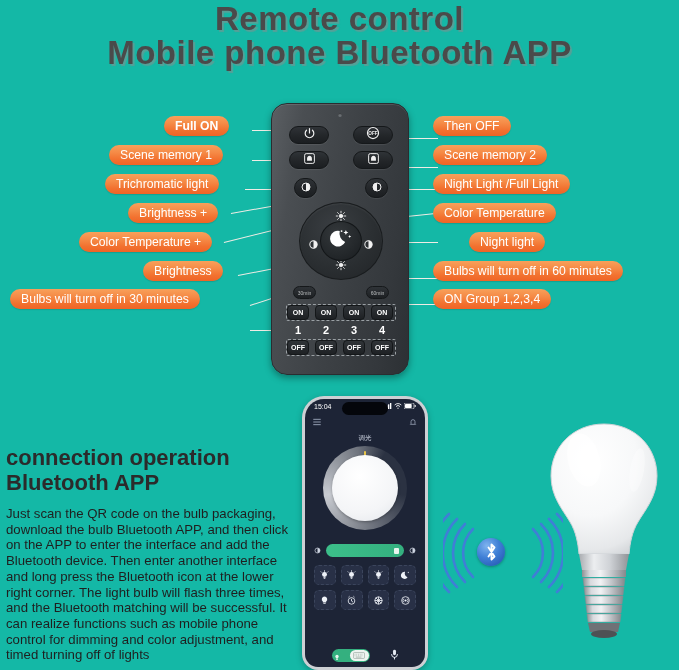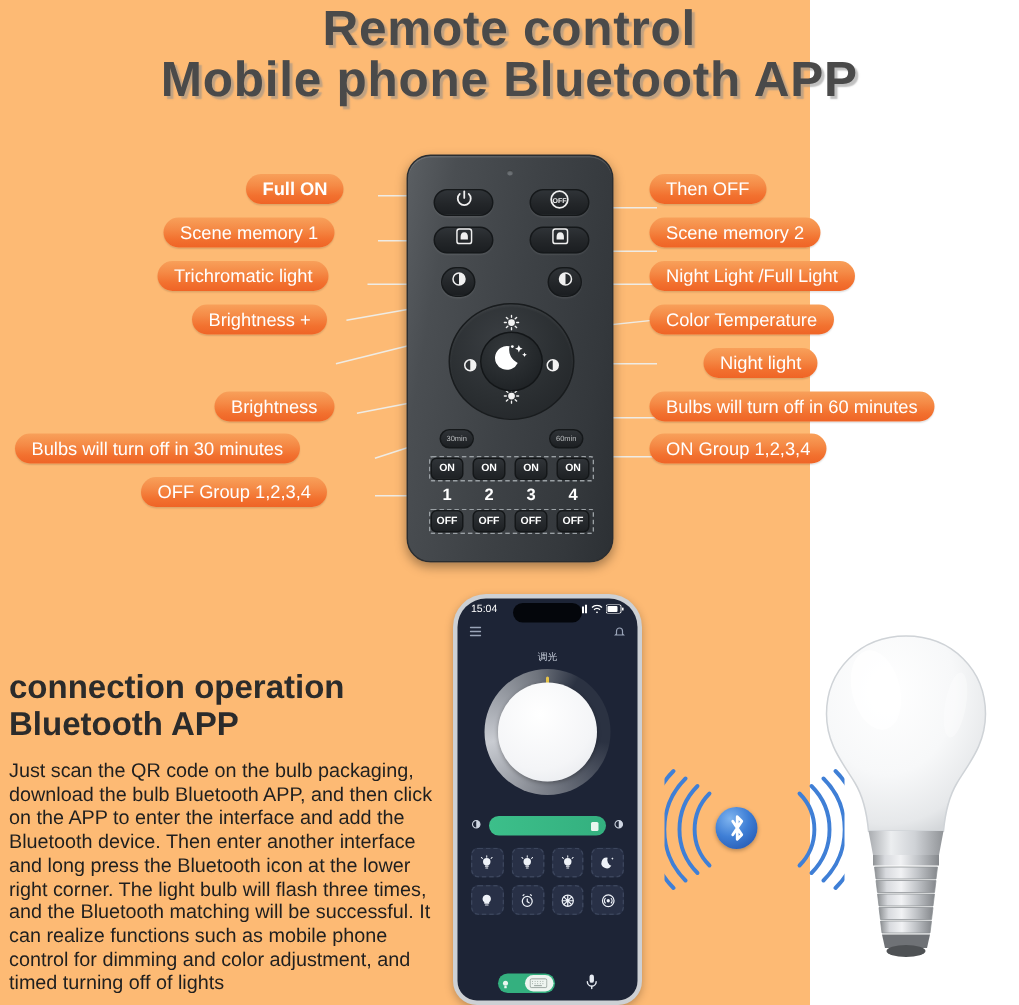--- a/index.html
+++ b/index.html
@@ -2,21 +2,21 @@
 <html><head>
 <meta charset="utf-8">
 <style>
   * { box-sizing: border-box; margin: 0; padding: 0; }
   html, body {
     width: 679px; height: 670px;
     background: #ffffff;
     font-family: "Liberation Sans", sans-serif;
     overflow: hidden;
   }
-  #page { position: relative; width: 540px; height: 670px; background: #fdba74; padding-left: 27px; }
+  #page { position: relative; width: 679px; height: 670px; background: #14b8a6; padding-left: 27px; }
 
   
   .title-block {
     position: absolute; top: 0; left: 0; width: 679px;
     text-align: center; padding-top: 2px;
   }
   .title-line {
     font-weight: bold; color: #4a4a4a;
     letter-spacing: .5px; line-height: 1.04;
     text-shadow: 2px 2px 1px rgba(140,140,140,.55);
@@ -254,23 +254,23 @@
   <div class="leader h" style="left:396px;top:189px;width:42px;"></div>
   <div class="diag" style="left:388px;top:218px;width:55px;transform:rotate(-6deg);"></div>
   <div class="leader h" style="left:378px;top:242px;width:60px;"></div>
   <div class="leader h" style="left:386px;top:278px;width:52px;"></div>
   <div class="leader h" style="left:386px;top:304px;width:52px;"></div>
 
   <div class="pill left" style="left:164px;top:116px;font-weight:bold;">Full ON</div>
   <div class="pill left" style="left:109px;top:145px;">Scene memory 1</div>
   <div class="pill left" style="left:105px;top:174px;">Trichromatic light</div>
   <div class="pill left" style="left:128px;top:203px;">Brightness +</div>
+  <div class="pill left" style="left:79px;top:232px;">Color Temperature +</div>
   <div class="pill left" style="left:143px;top:261px;">Brightness</div>
   <div class="pill left" style="left:10px;top:289px;">Bulbs will turn off in 30 minutes</div>
-  <div class="pill left" style="left:94px;top:318px;">OFF Group 1,2,3,4</div>
 
   <div class="pill right" style="left:433px;top:116px;">Then OFF</div>
   <div class="pill right" style="left:433px;top:145px;">Scene memory 2</div>
   <div class="pill right" style="left:433px;top:174px;">Night Light /Full Light</div>
   <div class="pill right" style="left:433px;top:203px;">Color Temperature</div>
   <div class="pill right" style="left:433px;top:232px;margin-left:36px;">Night light</div>
   <div class="pill right" style="left:433px;top:261px;">Bulbs will turn off in 60 minutes</div>
   <div class="pill right" style="left:433px;top:289px;">ON Group 1,2,3,4</div>
 
   <div class="remote">

